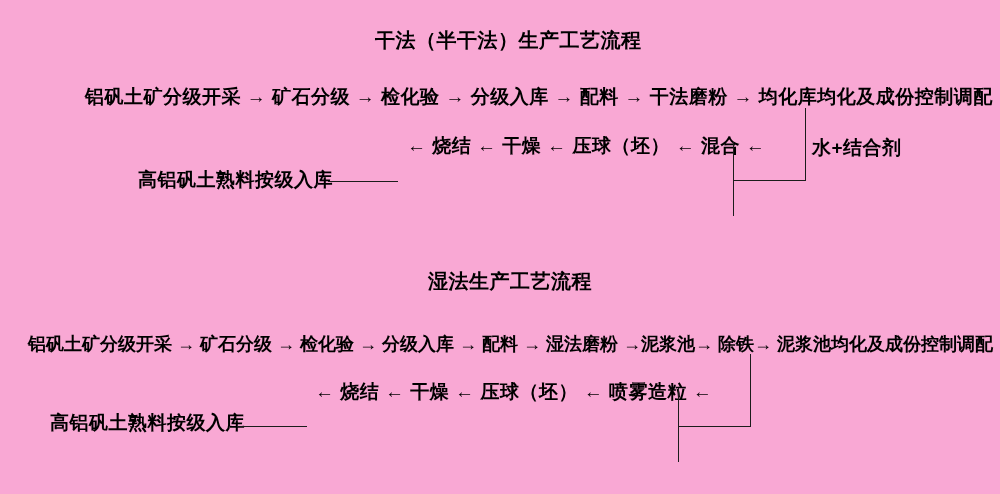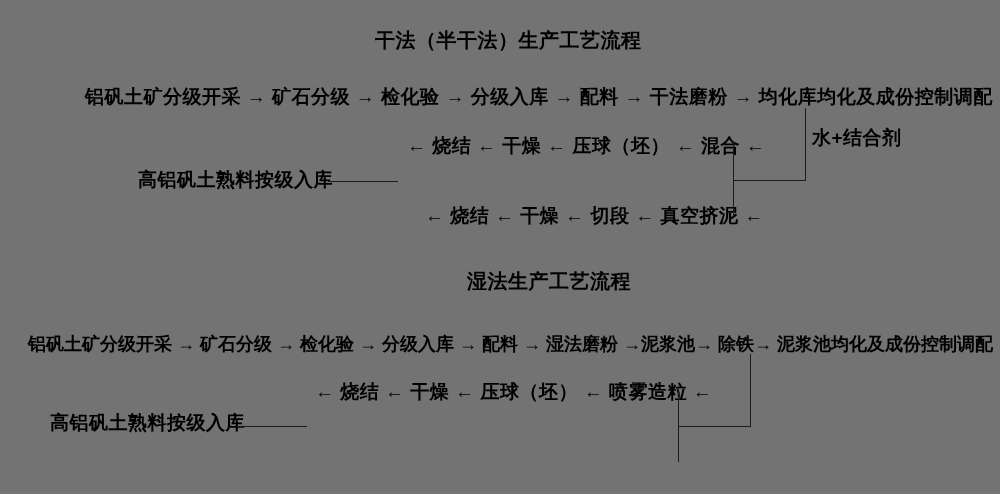--- a/index.html
+++ b/index.html
@@ -4,21 +4,21 @@
 <style>
   html, body {
     margin: 0;
     padding: 0;
     background: #ffffff;
   }
   .canvas {
     position: relative;
     width: 1000px;
     height: 494px;
-    background: #737373;
+    background: #f9a8d4;
     overflow: hidden;
     font-family: "Liberation Sans", sans-serif;
     color: #000000;
   }
   .txt {
     position: absolute;
     white-space: nowrap;
     font-size: 19px;
     line-height: 21px;
     letter-spacing: 0.5px;
@@ -42,34 +42,33 @@
 </style>
 </head>
 <body>
 
 <div class="canvas">
 
   <div class="title" style="left:375px; top:27px;">干法（半干法）生产工艺流程</div>
 
   <div class="txt" style="left:85px; top:86px;">铝矾土矿分级开采 → 矿石分级 → 检化验 → 分级入库 → 配料 → 干法磨粉 → 均化库均化及成份控制调配</div>
 
-  <div class="txt" style="left:812px; top:127px;">水+结合剂</div>
+  <div class="txt" style="left:812px; top:137px;">水+结合剂</div>
 
   <div class="txt" style="left:407px; top:135px;text-align:right;">← 烧结 ← 干燥 ← 压球（坯） ← 混合 ←</div>
 
   <div class="txt" style="left:138px; top:169px;">高铝矾土熟料按级入库</div>
 
-  <div class="txt" style="left:425px; top:205px;">← 烧结 ← 干燥 ← 切段 ← 真空挤泥 ←</div>
 
   <div class="line" style="left:805px; top:108px; width:1px; height:73px;"></div>
   <div class="line" style="left:733px; top:180px; width:73px; height:1px;"></div>
   <div class="line" style="left:733px; top:142px; width:1px; height:74px;"></div>
   <div class="line" style="left:328px; top:181px; width:70px; height:1px;"></div>
 
-  <div class="title" style="left:428px; top:268px;margin-left:39px;">湿法生产工艺流程</div>
+  <div class="title" style="left:428px; top:268px;">湿法生产工艺流程</div>
 
   <div class="txt txt-sm" style="left:28px; top:334px;">铝矾土矿分级开采 → 矿石分级 → 检化验 → 分级入库 → 配料 → 湿法磨粉 →泥浆池→ 除铁→ 泥浆池均化及成份控制调配</div>
 
   <div class="txt" style="left:315px; top:381px;">← 烧结 ← 干燥 ← 压球（坯） ← 喷雾造粒 ←</div>
 
   <div class="txt" style="left:50px; top:412px;">高铝矾土熟料按级入库</div>
 
 
   <div class="line" style="left:750px; top:354px; width:1px; height:73px;"></div>
   <div class="line" style="left:678px; top:426px; width:73px; height:1px;"></div>

